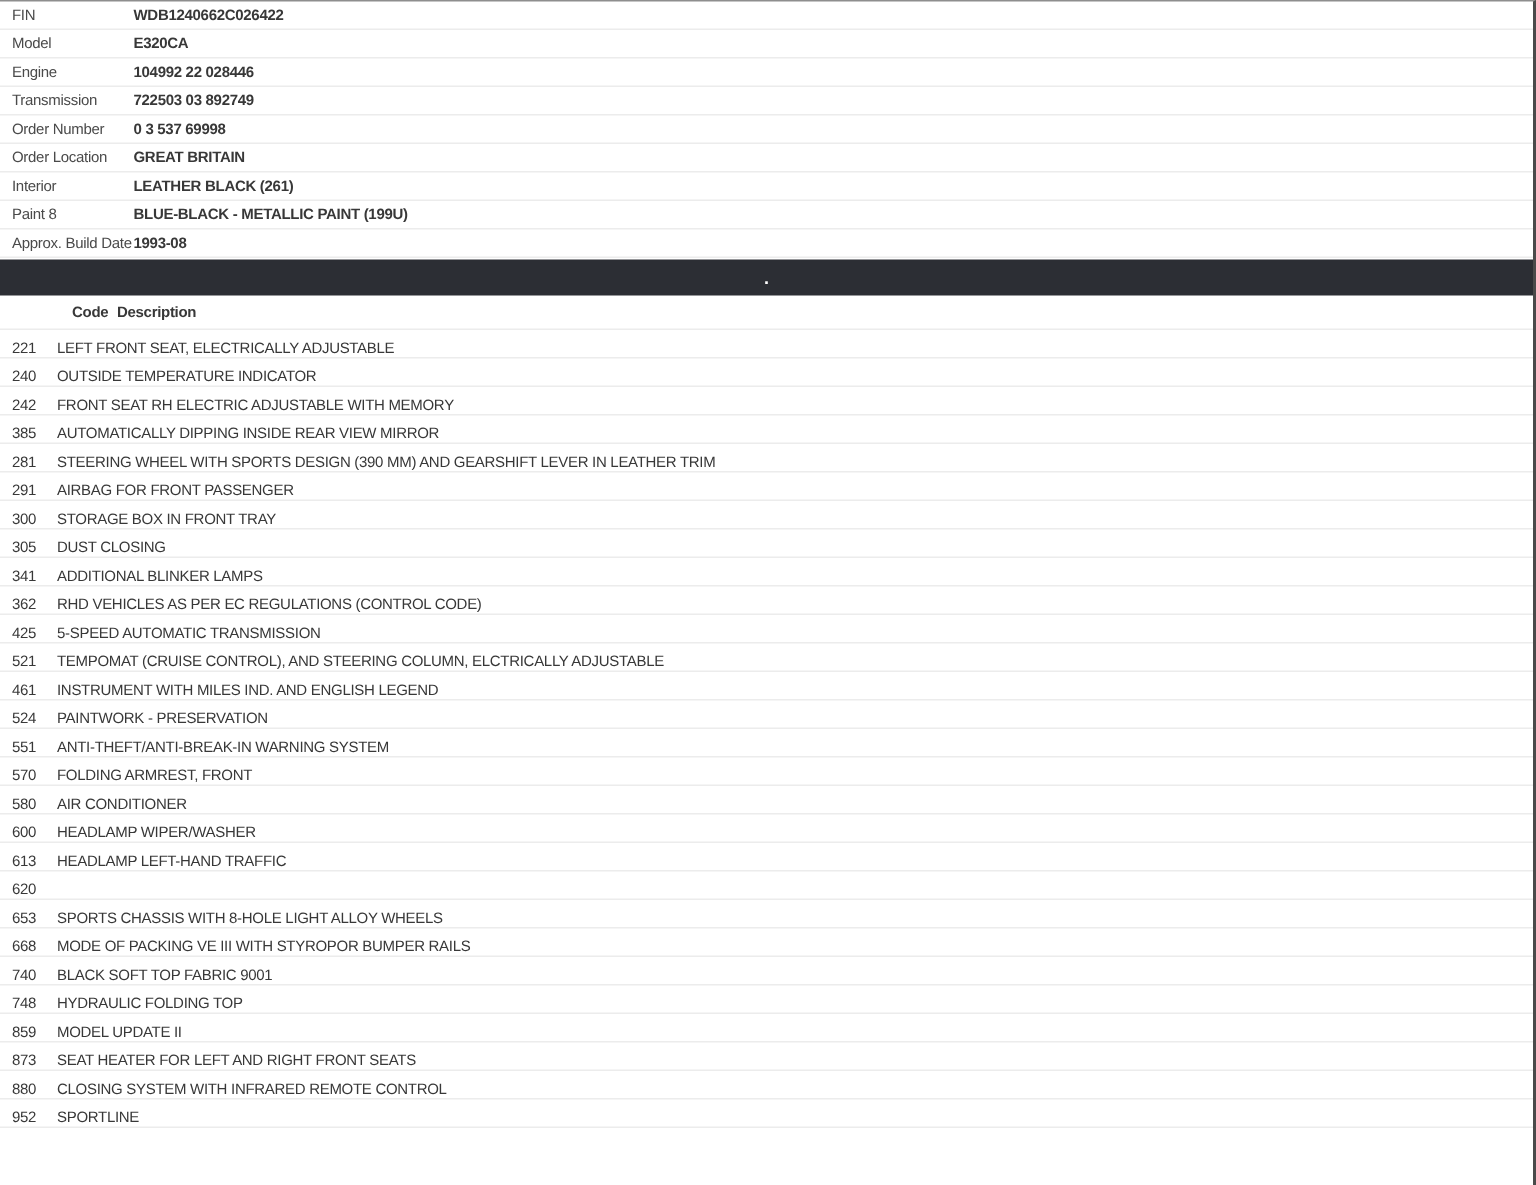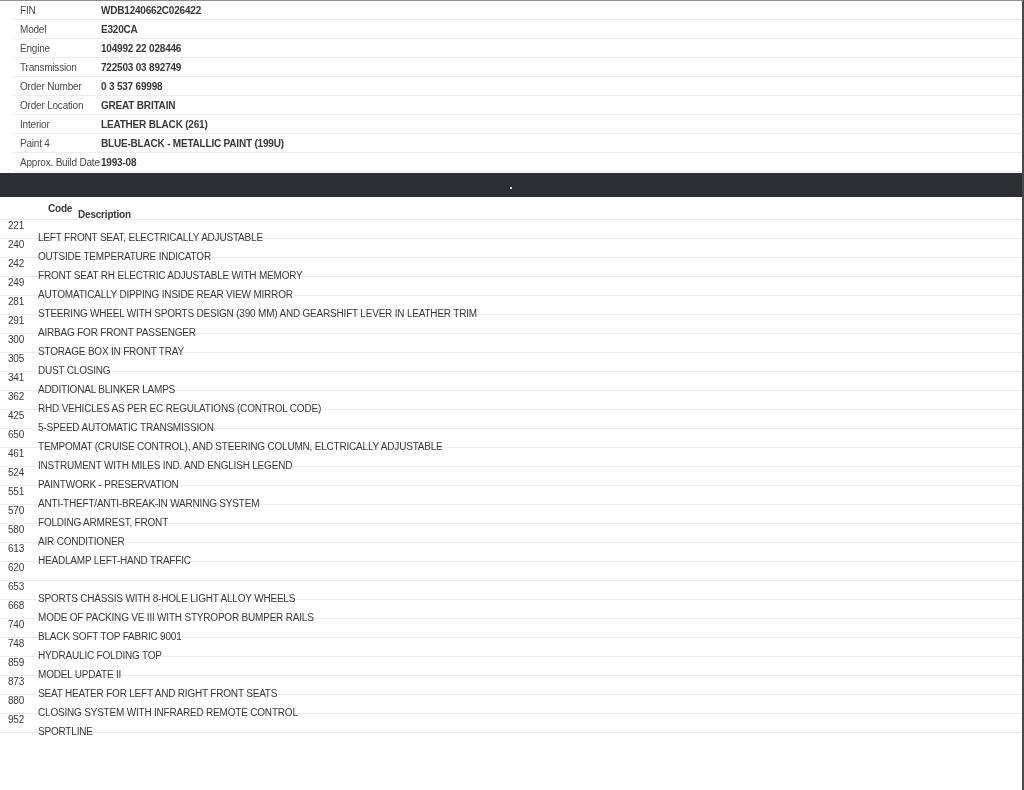--- a/index.html
+++ b/index.html
@@ -16,21 +16,20 @@
     border-right: 2px solid #4a4a4a;
     overflow: hidden;
   }
   
   .spec-table { width: 100%; }
   .spec-row {
     display: flex;
     align-items: center;
     height: 19px;
     border-bottom: 1px solid #ececec;
-    margin-left: 12px;
   }
   .spec-label {
     flex: none;
     width: 89px;
     padding-left: 8px;
     font-size: 10px;
     letter-spacing: -0.2px;
     color: #4a4a4a;
     white-space: nowrap;
   }
@@ -64,38 +63,37 @@
     height: 23px;
     border-bottom: 1px solid #ececec;
     font-size: 10px;
     letter-spacing: -0.2px;
     font-weight: bold;
     color: #383838;
     padding-left: 40px;
   }
   .code-row {
     display: flex;
-    align-items: flex-start;
+    align-items: flex-end;
     height: 19px;
     border-bottom: 1px solid #ececec;
     font-size: 10px;
     letter-spacing: -0.2px;
     color: #383838;
   }
   .code-col {
     flex: none;
     width: 38px;
     padding-left: 8px;
     white-space: nowrap;
   }
   .desc-col {
     flex: 1;
     white-space: nowrap;
     overflow: hidden;
-    margin-top: 12px;
   }
 </style>
 </head>
 <body>
 
 <div class="page">
 
   <div class="spec-table">
 
       <div class="spec-row">
@@ -127,21 +125,21 @@
         <div class="spec-label">Order Location</div>
         <div class="spec-value">GREAT BRITAIN</div>
       </div>
 
       <div class="spec-row">
         <div class="spec-label">Interior</div>
         <div class="spec-value">LEATHER BLACK (261)</div>
       </div>
 
       <div class="spec-row">
-        <div class="spec-label">Paint 4</div>
+        <div class="spec-label">Paint 8</div>
         <div class="spec-value">BLUE-BLACK - METALLIC PAINT (199U)</div>
       </div>
 
       <div class="spec-row">
         <div class="spec-label">Approx. Build Date</div>
         <div class="spec-value">1993-08</div>
       </div>
 
   </div>
 
@@ -164,21 +162,21 @@
         <div class="code-col">240</div>
         <div class="desc-col">OUTSIDE TEMPERATURE INDICATOR</div>
       </div>
 
       <div class="code-row">
         <div class="code-col">242</div>
         <div class="desc-col">FRONT SEAT RH ELECTRIC ADJUSTABLE WITH MEMORY</div>
       </div>
 
       <div class="code-row">
-        <div class="code-col">249</div>
+        <div class="code-col">385</div>
         <div class="desc-col">AUTOMATICALLY DIPPING INSIDE REAR VIEW MIRROR</div>
       </div>
 
       <div class="code-row">
         <div class="code-col">281</div>
         <div class="desc-col">STEERING WHEEL WITH SPORTS DESIGN (390 MM) AND GEARSHIFT LEVER IN LEATHER TRIM</div>
       </div>
 
       <div class="code-row">
         <div class="code-col">291</div>
@@ -204,21 +202,21 @@
         <div class="code-col">362</div>
         <div class="desc-col">RHD VEHICLES AS PER EC REGULATIONS (CONTROL CODE)</div>
       </div>
 
       <div class="code-row">
         <div class="code-col">425</div>
         <div class="desc-col">5-SPEED AUTOMATIC TRANSMISSION</div>
       </div>
 
       <div class="code-row">
-        <div class="code-col">650</div>
+        <div class="code-col">521</div>
         <div class="desc-col">TEMPOMAT (CRUISE CONTROL), AND STEERING COLUMN, ELCTRICALLY ADJUSTABLE</div>
       </div>
 
       <div class="code-row">
         <div class="code-col">461</div>
         <div class="desc-col">INSTRUMENT WITH MILES IND. AND ENGLISH LEGEND</div>
       </div>
 
       <div class="code-row">
         <div class="code-col">524</div>
@@ -233,20 +231,24 @@
       <div class="code-row">
         <div class="code-col">570</div>
         <div class="desc-col">FOLDING ARMREST, FRONT</div>
       </div>
 
       <div class="code-row">
         <div class="code-col">580</div>
         <div class="desc-col">AIR CONDITIONER</div>
       </div>
 
+      <div class="code-row">
+        <div class="code-col">600</div>
+        <div class="desc-col">HEADLAMP WIPER/WASHER</div>
+      </div>
 
       <div class="code-row">
         <div class="code-col">613</div>
         <div class="desc-col">HEADLAMP LEFT-HAND TRAFFIC</div>
       </div>
 
       <div class="code-row">
         <div class="code-col">620</div>
       </div>
 

